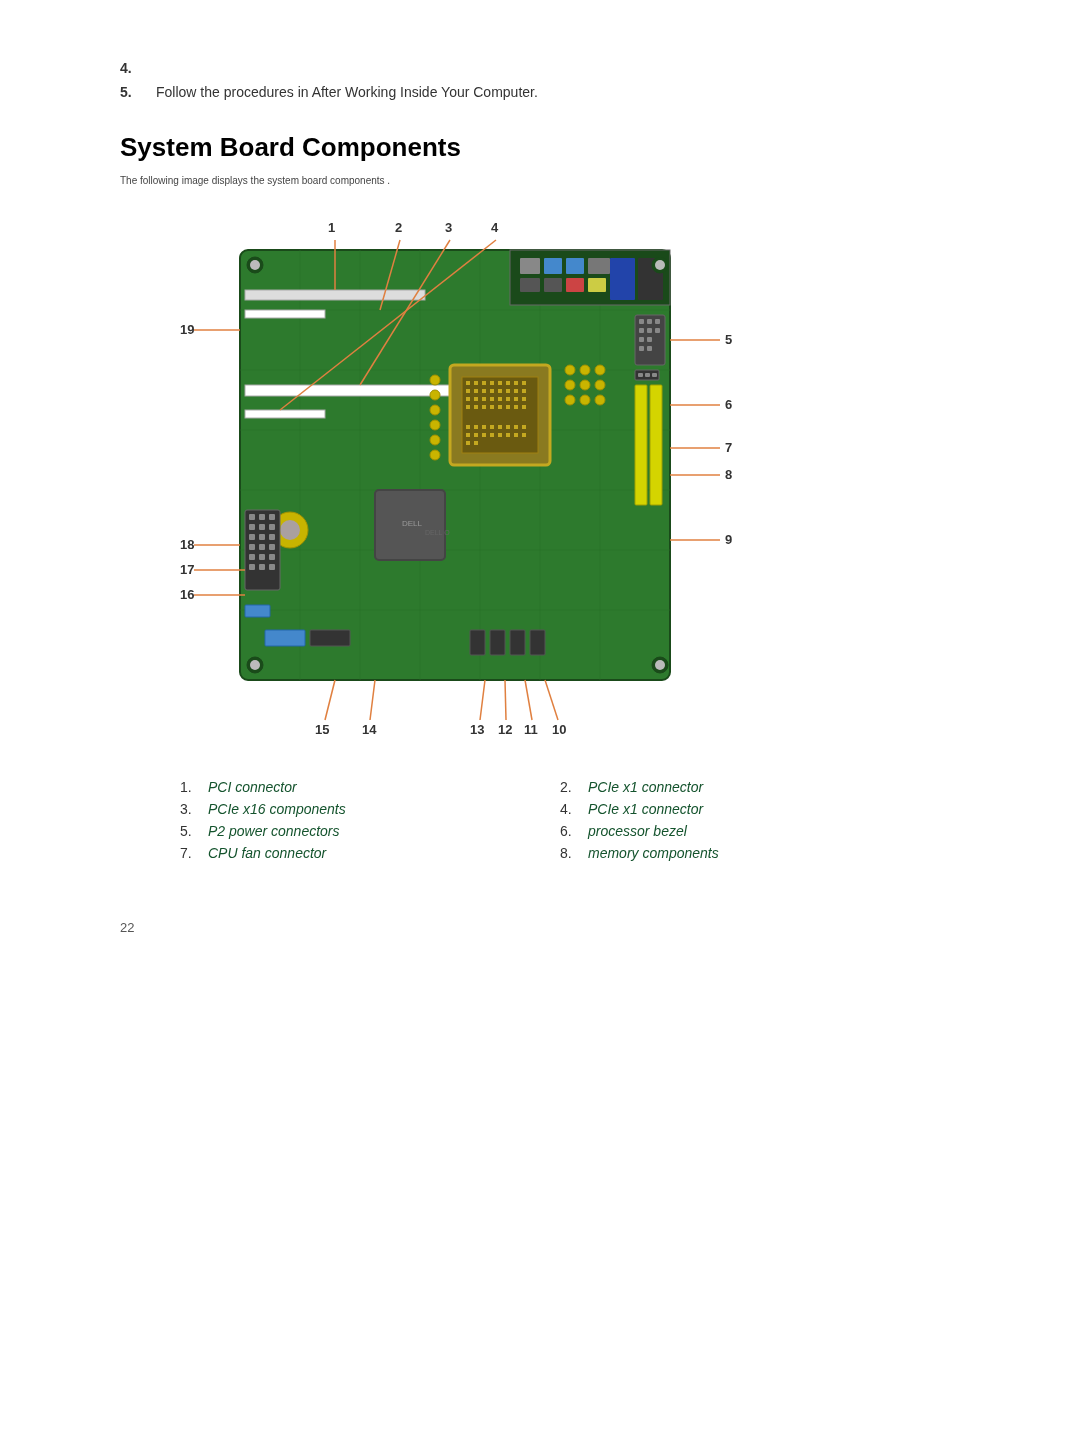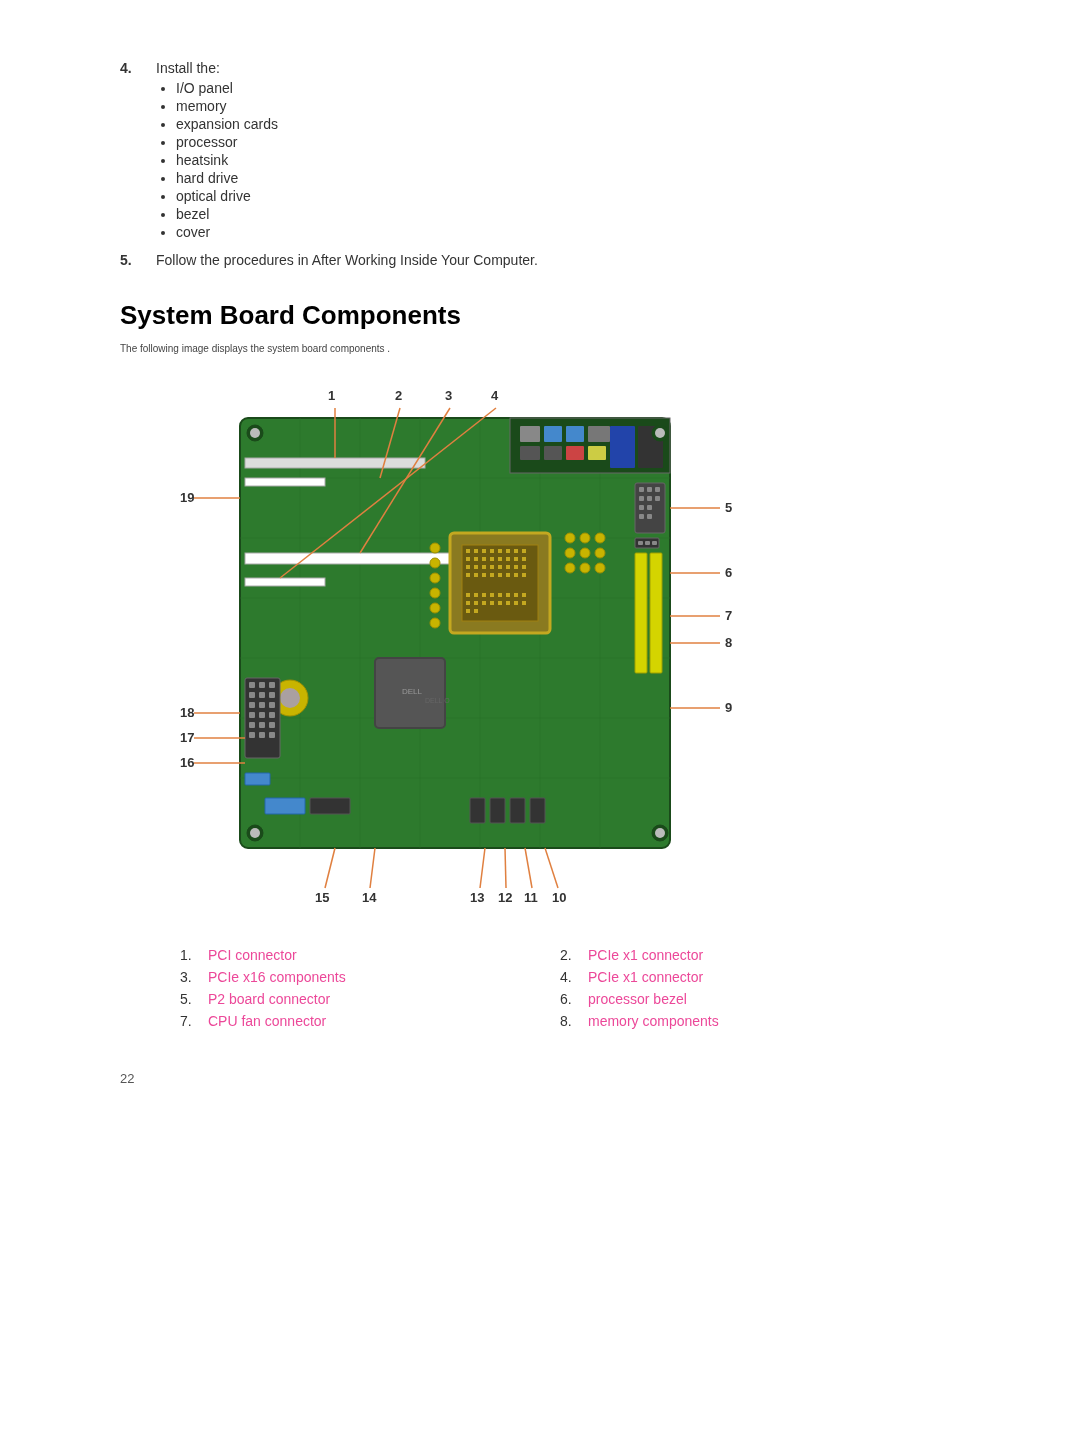--- a/index.html
+++ b/index.html
@@ -61,24 +61,25 @@
     }
     .comp-row {
       display: flex;
       gap: 8px;
     }
     .comp-num {
       min-width: 20px;
       color: #333;
     }
     .comp-desc {
-      color: #ec4899;
+      color: #14532d;
+      font-style: italic;
     }
     .page-number {
-      margin-top: 42px;
+      margin-top: 59px;
       font-size: 13px;
       color: #555;
     }
 
     
     .diagram-wrapper {
       position: relative;
       width: 720px;
       margin: 0 auto;
     }
@@ -86,34 +87,20 @@
     .board-svg {
       width: 580px;
       height: 550px;
     }
   </style>
 </head>
 <body>
 
 <div class="step">
   <span class="step-number">4.</span>
-  <div>
-    <span>Install the:</span>
-    <ul class="bullet-list">
-      <li>I/O panel</li>
-      <li>memory</li>
-      <li>expansion cards</li>
-      <li>processor</li>
-      <li>heatsink</li>
-      <li>hard drive</li>
-      <li>optical drive</li>
-      <li>bezel</li>
-      <li>cover</li>
-    </ul>
-  </div>
 </div>
 
 <div class="step-5">
   <span class="step-number">5.</span>
   <span>Follow the procedures in After Working Inside Your Computer.</span>
 </div>
 
 <h2>System Board Components</h2>
 <p class="subtitle">The following image displays the system board components .</p>
 
@@ -372,21 +359,21 @@
   <div class="comp-row">
     <span class="comp-num">3.</span>
     <span class="comp-desc">PCIe x16 components</span>
   </div>
   <div class="comp-row">
     <span class="comp-num">4.</span>
     <span class="comp-desc">PCIe x1 connector</span>
   </div>
   <div class="comp-row">
     <span class="comp-num">5.</span>
-    <span class="comp-desc">P2 board connector</span>
+    <span class="comp-desc">P2 power connectors</span>
   </div>
   <div class="comp-row">
     <span class="comp-num">6.</span>
     <span class="comp-desc">processor bezel</span>
   </div>
   <div class="comp-row">
     <span class="comp-num">7.</span>
     <span class="comp-desc">CPU fan connector</span>
   </div>
   <div class="comp-row">

